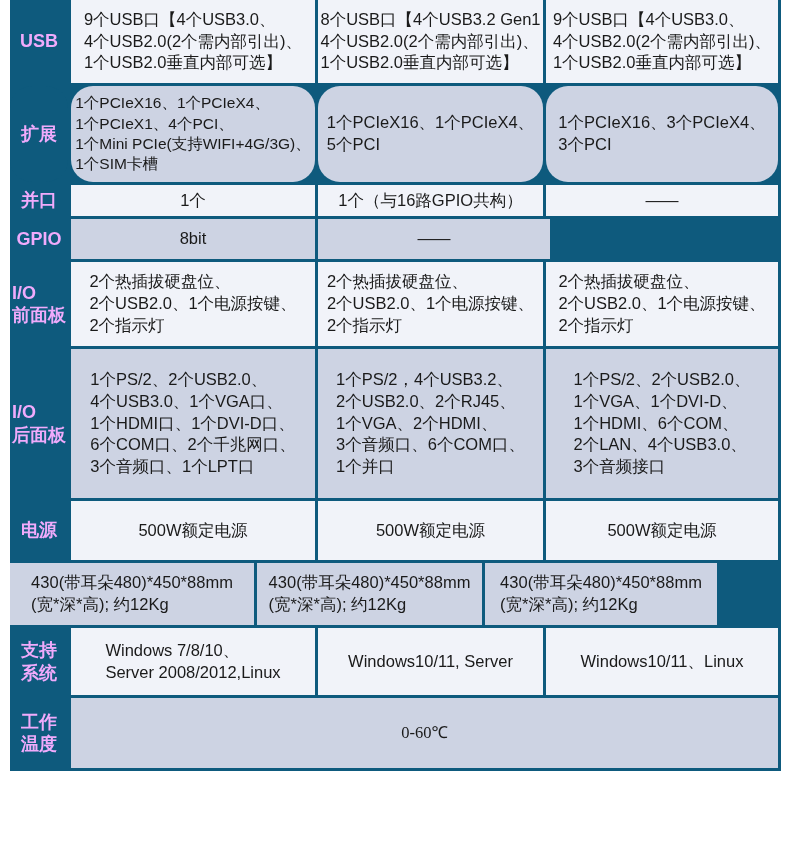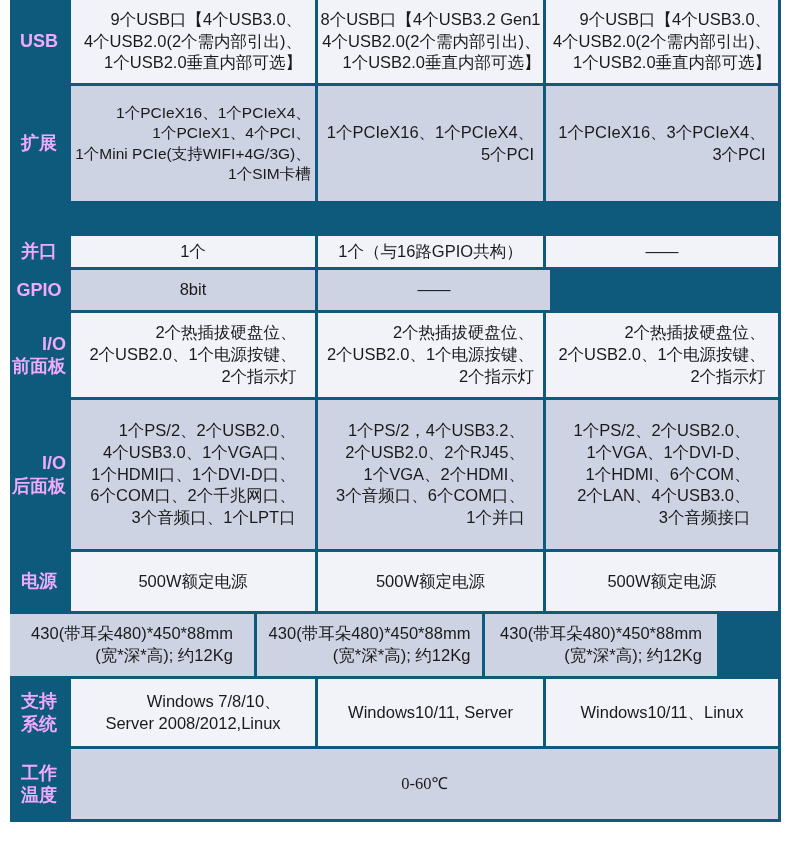--- a/index.html
+++ b/index.html
@@ -30,21 +30,21 @@
   }
   .trow {
     display: flex;
     gap: 3px;
   }
   .cell {
     box-sizing: border-box;
     display: flex;
     align-items: center;
     justify-content: center;
-    text-align: right;
+    text-align: left;
     white-space: pre-line;
     overflow: hidden;
     flex-shrink: 0;
     color: #1a1a1a;
     font-size: 16.5px;
     line-height: 1.32;
   }
   .rowhead {
     background: #0e5a7d;
     color: #f0abfc;
@@ -53,22 +53,22 @@
     line-height: 1.25;
   }
   .light { background: #f1f3f9; }
   .dark  { background: #cdd3e3; }
   .c0 { width: 58px; }
   .c1 { width: 244px; }
   .c2 { width: 225px; }
   .c3 { width: 232px; }
   .cmerged { flex: 1; font-family: Liberation Serif, serif; }
   .r0 { height: 83px; }
-  .r1 { height: 115px; }
-  .r2 { height: 31px; margin-top: 32px; }
+  .r1 { height: 96px; border-radius: 22px; }
+  .r2 { height: 31px; }
   .r3 { height: 40px; }
   .r4 { height: 84px; }
   .r5 { height: 149px; }
   .r6 { height: 59px; }
   .r7 { height: 62px; }
   .r8 { height: 67px; }
   .r9 { height: 70px; }
   .small { font-size: 15.5px; }
 </style>
 </head>

